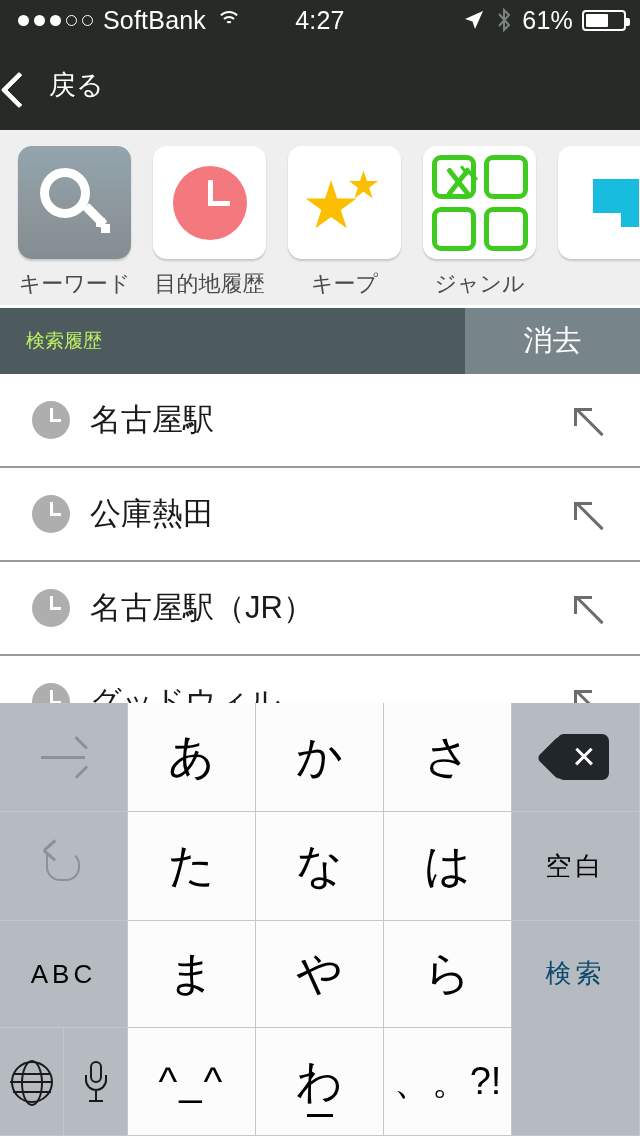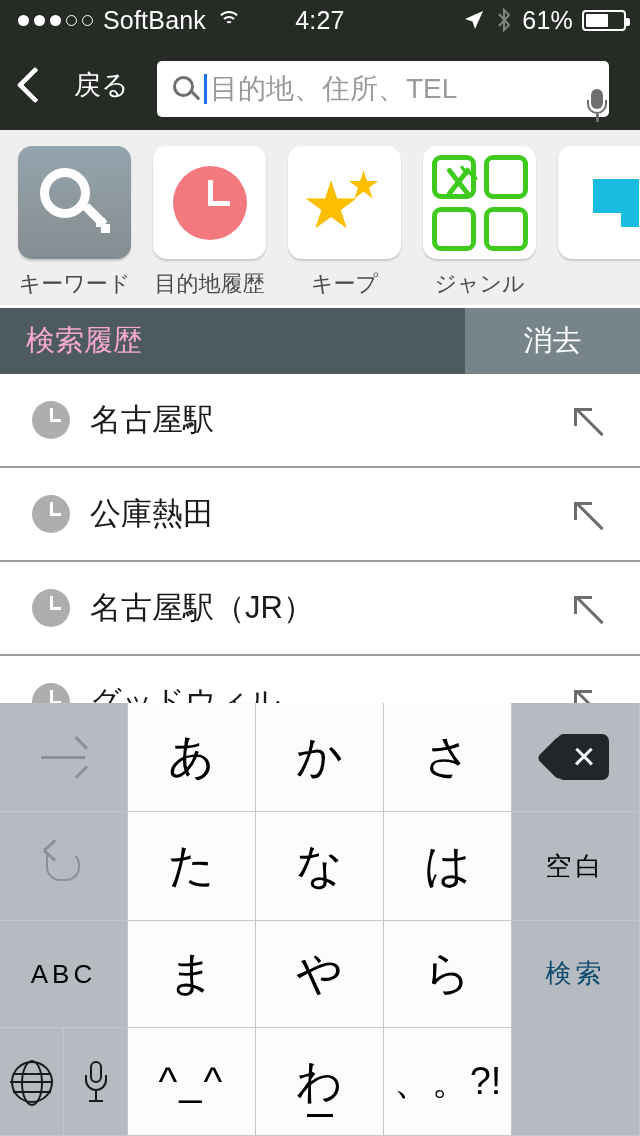--- a/index.html
+++ b/index.html
@@ -45,21 +45,21 @@
              position: relative; display: flex; align-items: center; padding: 2px; }
   .battery::after { content: ""; position: absolute; right: -6px; top: 6px;
                     width: 4px; height: 8px; background: #fff; border-radius: 0 2px 2px 0; }
   .battery .fill { height: 100%; background: #fff; border-radius: 1px; }
 
   
   .navbar {
     position: absolute; top: 40px; left: 0; width: 640px; height: 90px;
     background: #262b26; display: flex; align-items: center;
   }
-  .back-btn { display: flex; align-items: center; gap: 26px; padding-left: 22px; cursor: pointer; }
+  .back-btn { display: flex; align-items: flex-end; gap: 17px; padding-left: 6px; cursor: pointer; }
   .chev {
     width: 26px; height: 26px; border-left: 5px solid #fff; border-bottom: 5px solid #fff;
     transform: rotate(45deg); border-radius: 2px;
   }
   .back-label { color: #fff; font-size: 27px; }
   .searchbox {
     position: absolute; left: 157px; top: 21px; width: 452px; height: 56px;
     background: #fff; border-radius: 5px; display: flex; align-items: center;
   }
   .mag {
@@ -134,21 +134,21 @@
   .tile.partial .tile-ico { width: 113px; }
   .cyanshape { position: relative; width: 70px; height: 60px; margin-left: 26px; }
   .cyanshape .a { position: absolute; left: 0; top: 6px; width: 46px; height: 34px; background: #18bcdf; }
   .cyanshape .b { position: absolute; left: 28px; top: 34px; width: 18px; height: 20px; background: #18bcdf; }
 
   
   .sec {
     position: absolute; top: 308px; left: 0; width: 640px; height: 66px;
     background: #4d5a5e; display: flex; align-items: center;
   }
-  .sec-title { color: #f9a8d4; font-size: 29px; padding-left: 26px; }
+  .sec-title { color: #bef264; font-size: 19px; padding-left: 26px; }
   .sec-clear {
     position: absolute; right: 0; top: 0; width: 175px; height: 66px;
     background: #77848a; color: #fff; font-size: 29px;
     display: flex; align-items: center; justify-content: center; cursor: pointer;
   }
 
   
   .list { position: absolute; top: 374px; left: 0; width: 640px; height: 330px; background: #fff; overflow: hidden; }
   .row { position: relative; height: 94px; display: flex; align-items: center; border-bottom: 2px solid #9a9a9a; cursor: pointer; }
   .clk-sm { width: 38px; height: 38px; border-radius: 50%; background: #aeaeae; position: relative; margin-left: 32px; flex: 0 0 auto; }
@@ -254,33 +254,20 @@
           <span class="fill" style="width:61%"></span>
         </span>
     </div>
   </div>
 
   <div class="navbar">
     <div class="back-btn">
       <span class="chev"></span>
       <span class="back-label">戻る</span>
     </div>
-    <div class="searchbox">
-      <span class="mag">
-          <span class="ring"></span>
-          <span class="hand"></span>
-        </span>
-      <span class="caret"></span>
-      <span class="placeholder">目的地、住所、TEL</span>
-      <span class="micbtn">
-        <span class="mic-ico">
-          <span class="cap"></span><span class="arc"></span><span class="stem"></span>
-        </span>
-      </span>
-    </div>
   </div>
 
   <div class="tiles">
 
     <div class="tile">
       <div class="tile-ico sel">
         <span class="kw">
           <span class="ring"></span>
             <span class="stem"></span>
             <span class="tooth"></span>

